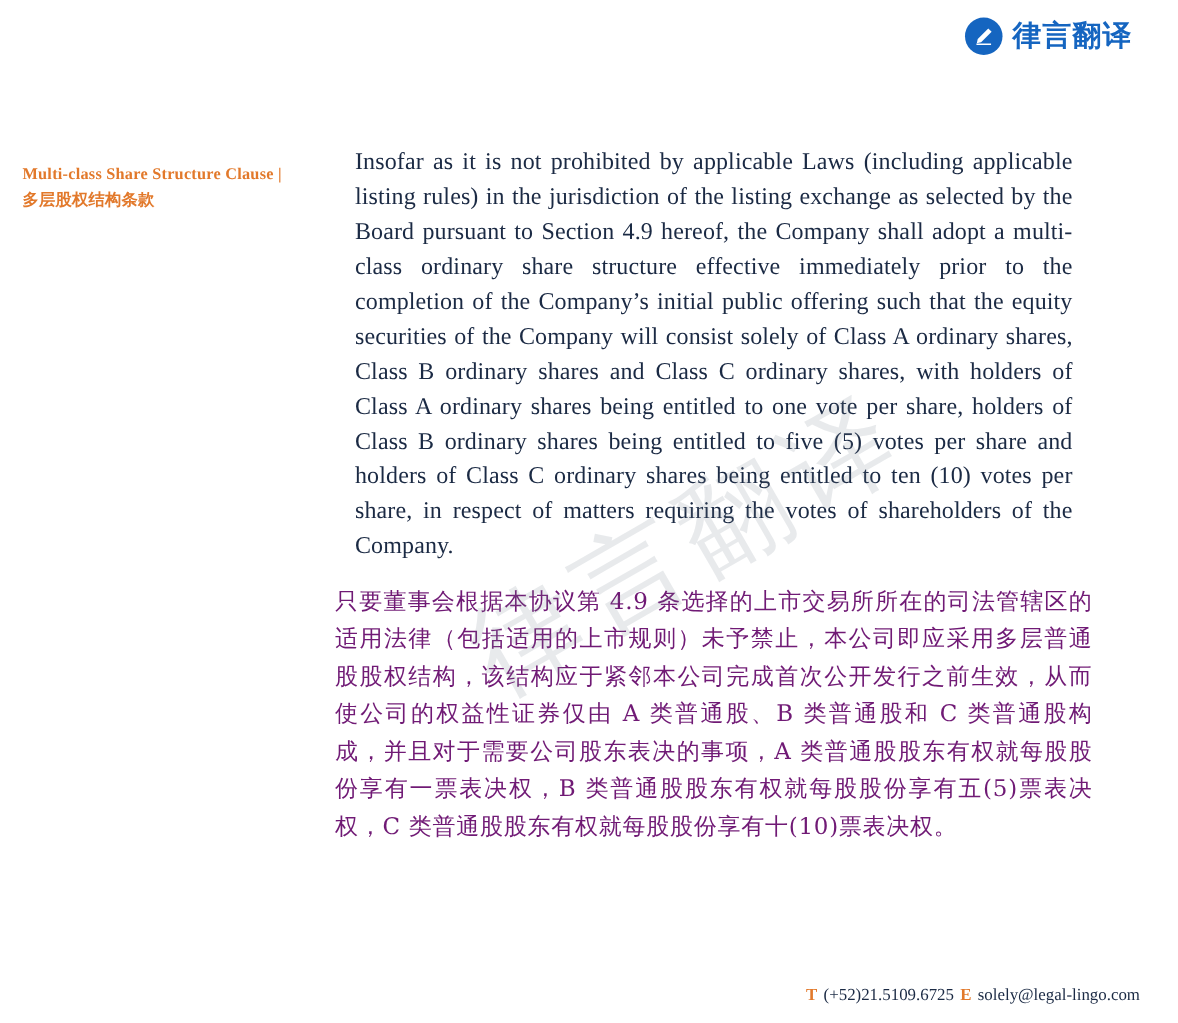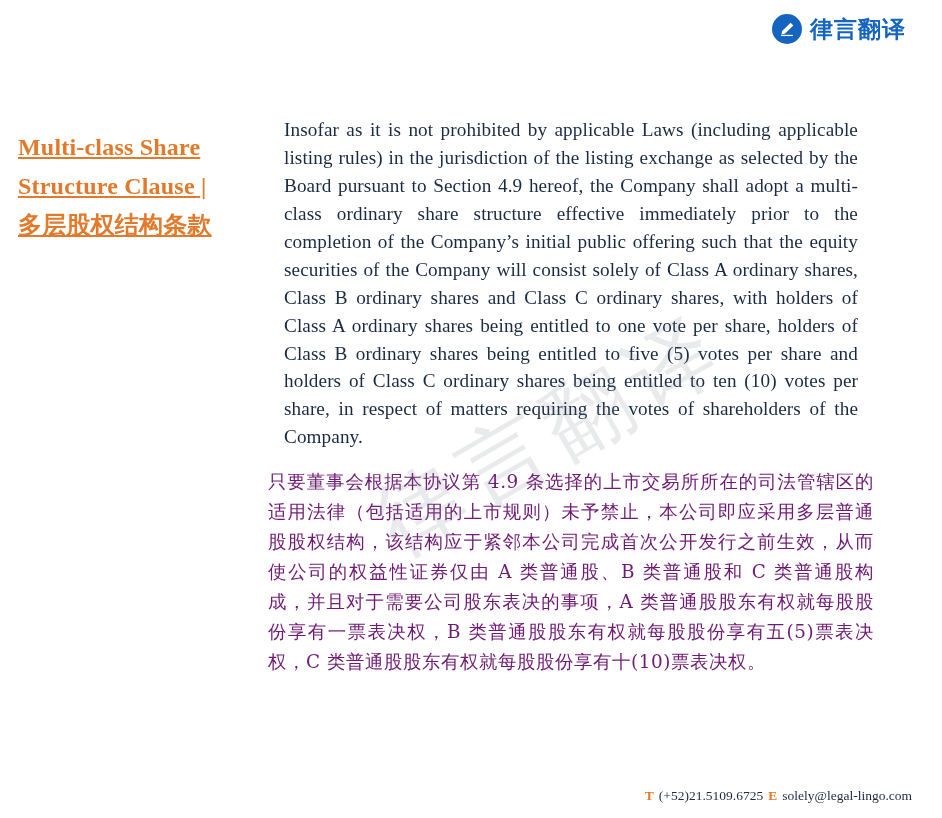--- a/index.html
+++ b/index.html
@@ -46,24 +46,23 @@
 
   
   .term {
     position: absolute;
     left: 18px;
     top: 128px;
     width: 212px;
     color: #E2792B;
     font-family: "Liberation Serif", serif;
     font-weight: bold;
-    font-size: 24px;
+    font-size: 13px;
     line-height: 1.62;
     letter-spacing: 0.2px;
-    text-decoration: underline;
   }
 
   
   .content {
     position: absolute;
     left: 268px;
     top: 100px;
     width: 606px;
   }
   .para-en {

